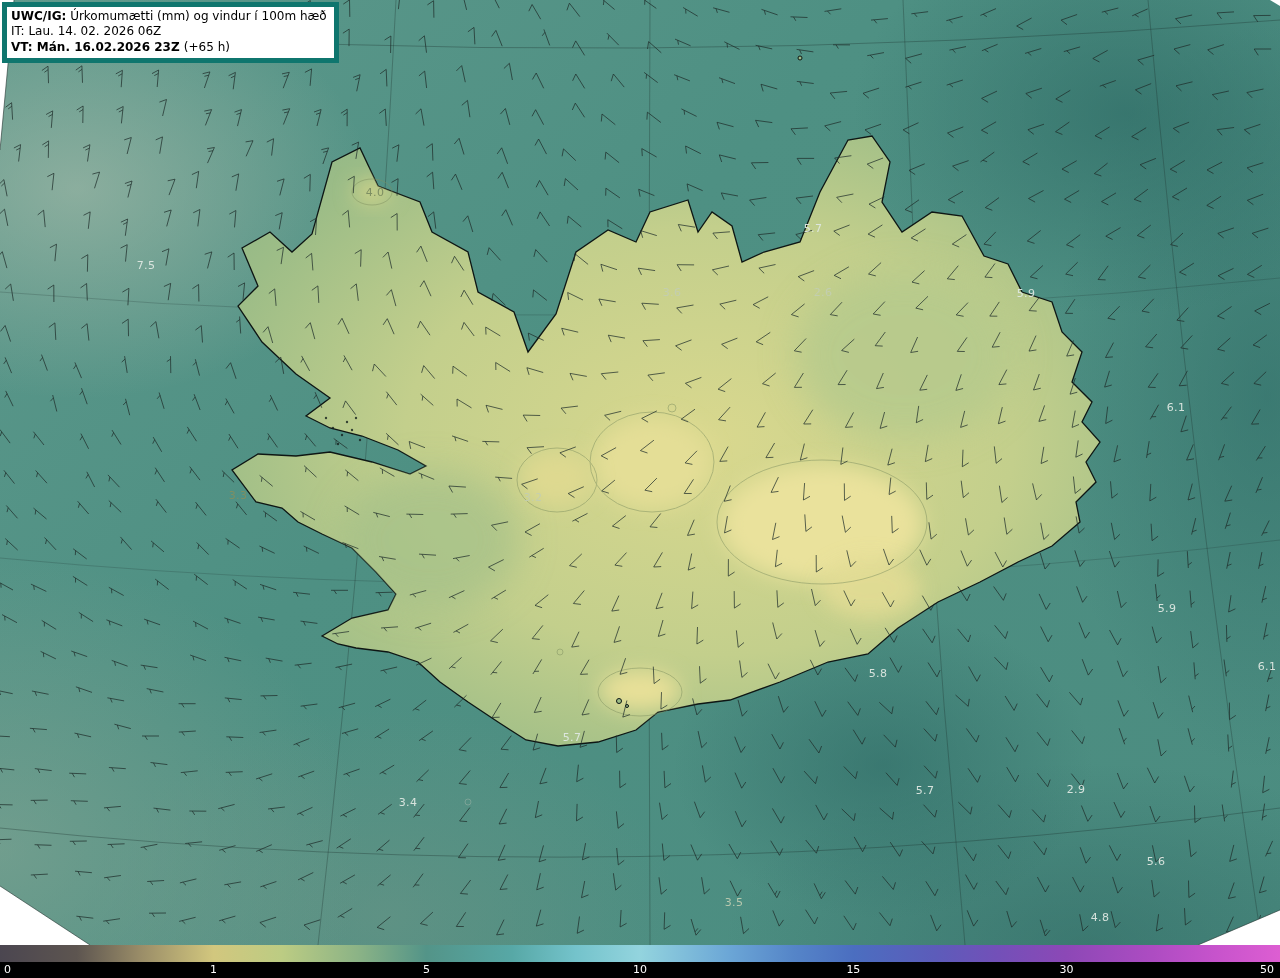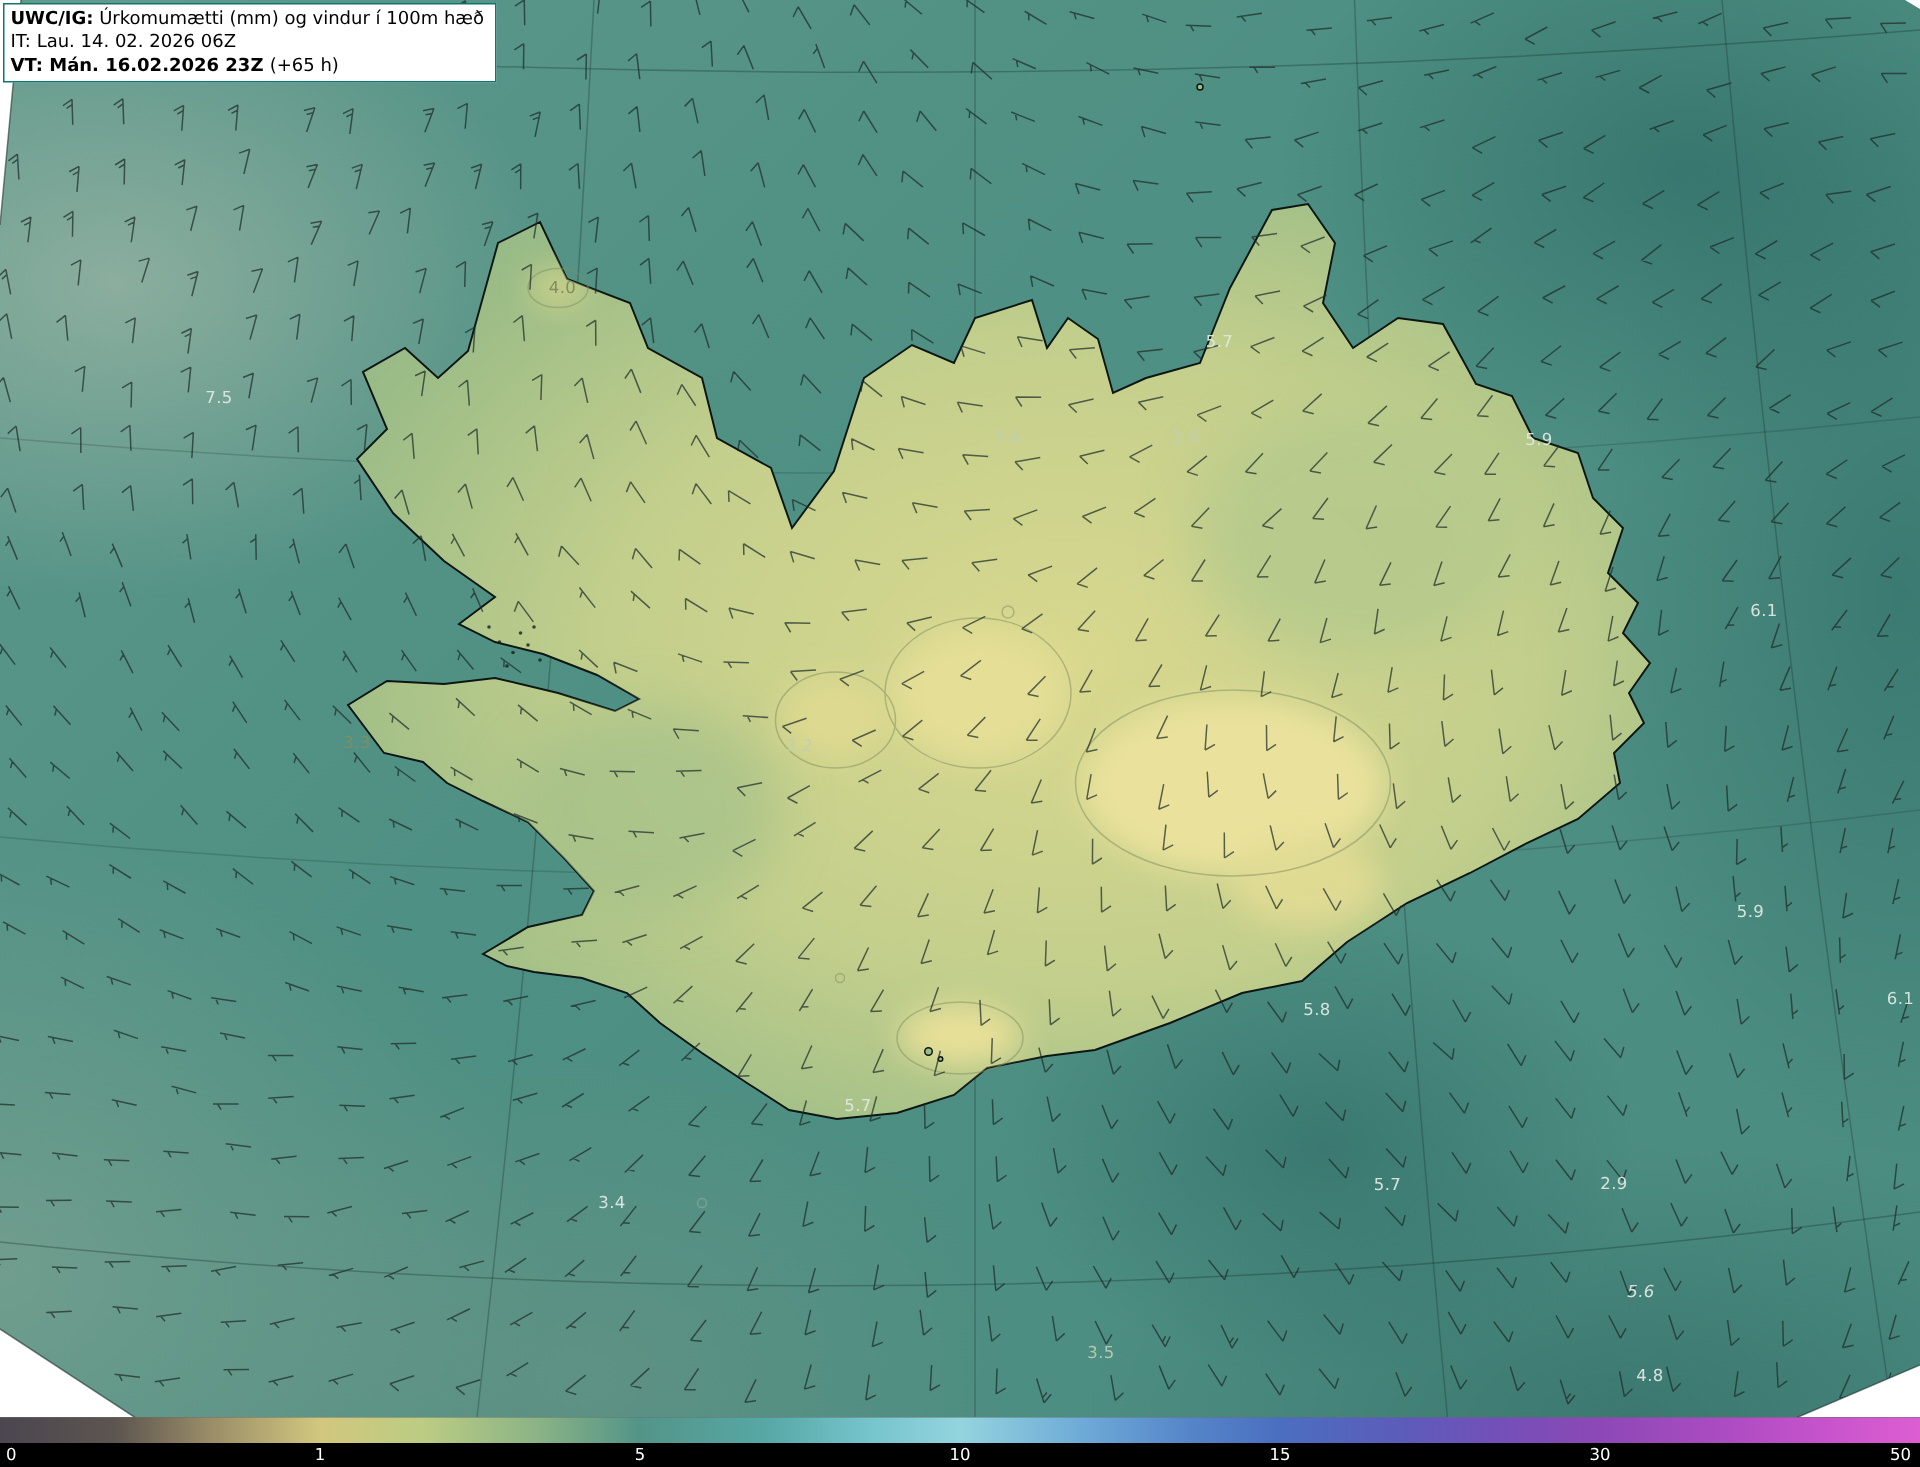--- a/index.html
+++ b/index.html
@@ -21,21 +21,21 @@
   }
   .map-svg { position:absolute; left:0; top:0; }
 
   .labels-layer { position:absolute; inset:0; pointer-events:none; }
   .vlabel { position:absolute; font-size:11px; transform:translate(-50%,-50%); letter-spacing:.3px; white-space:nowrap; }
   .tone-light { color:#dfe8e2; opacity:.95; }
   .tone-mid   { color:#c3ceb3; opacity:.90; }
   .tone-dark  { color:#7e8f63; }
 
   
-  .title-box { position:absolute; top:2px; left:2px; background:#ffffff; border:1px solid #0f766e;
+  .title-box { position:absolute; top:2px; left:2px; background:#ffffff; border:5px solid #0f766e;
     padding:2px 7px 3px 4px; font-size:12px; line-height:1.28; color:#000; z-index:5; }
   .title-box b { font-weight:bold; }
 
   
   .colorbar { position:absolute; left:0; bottom:0; width:1280px; height:33px; background:#000; }
   .cb-gradient { height:17px; width:100%; }
   .cb-ticks { position:relative; height:16px; width:100%; }
   .cb-tick { position:absolute; top:1px; color:#ffffff; font-size:11px; line-height:14px; }
 </style>
 </head>
@@ -128,33 +128,33 @@
         <polygon points="1270,0 1280,0 1280,6" fill="#ffffff"></polygon>
         <path d="M 14,0 L 0,150 M 0,886 L 90,945 M 1198,945 L 1280,910" stroke="#22322f" stroke-width="1" opacity="0.6" fill="none"></path>
       </g>
     </svg>
 
     <div class="labels-layer">
         <span class="vlabel tone-dark" style="left: 375px; top: 192px;">4.0</span>
         <span class="vlabel tone-light" style="left: 146px; top: 265px;">7.5</span>
         <span class="vlabel tone-light" style="left: 813px; top: 228px;">5.7</span>
         <span class="vlabel tone-mid" style="left: 672px; top: 292px;">3.6</span>
-        <span class="vlabel tone-mid" style="left: 791px; top: 292px; text-align: center;">2.6</span>
+        <span class="vlabel tone-mid" style="left: 823px; top: 292px; text-align: center;">2.6</span>
         <span class="vlabel tone-light" style="left: 1026px; top: 293px;">5.9</span>
         <span class="vlabel tone-light" style="left: 1176px; top: 407px;">6.1</span>
         <span class="vlabel tone-dark" style="left: 238px; top: 455px; margin-top: 40px;">3.3</span>
         <span class="vlabel tone-mid" style="left: 533px; top: 497px; text-align: center;">3.2</span>
         <span class="vlabel tone-light" style="left: 1167px; top: 608px;">5.9</span>
         <span class="vlabel tone-light" style="left: 1267px; top: 666px;">6.1</span>
         <span class="vlabel tone-light" style="left: 878px; top: 673px;">5.8</span>
         <span class="vlabel tone-light" style="left: 572px; top: 737px;">5.7</span>
         <span class="vlabel tone-light" style="left: 408px; top: 802px;">3.4</span>
         <span class="vlabel tone-light" style="left: 925px; top: 790px;">5.7</span>
         <span class="vlabel tone-light" style="left: 1076px; top: 789px;">2.9</span>
-        <span class="vlabel tone-light" style="left: 1094px; top: 861px; font-style: italic;">5.6</span>
+        <span class="vlabel tone-light" style="left: 1156px; top: 861px;">5.6</span>
         <span class="vlabel tone-mid" style="left: 734px; top: 902px;">3.5</span>
         <span class="vlabel tone-light" style="left: 1100px; top: 917px;">4.8</span>
       </div>
 
     <div class="title-box">
       <div>
         <b>UWC/IG:</b>
         <span>Úrkomumætti (mm) og vindur í 100m hæð</span>
       </div>
       <div>

